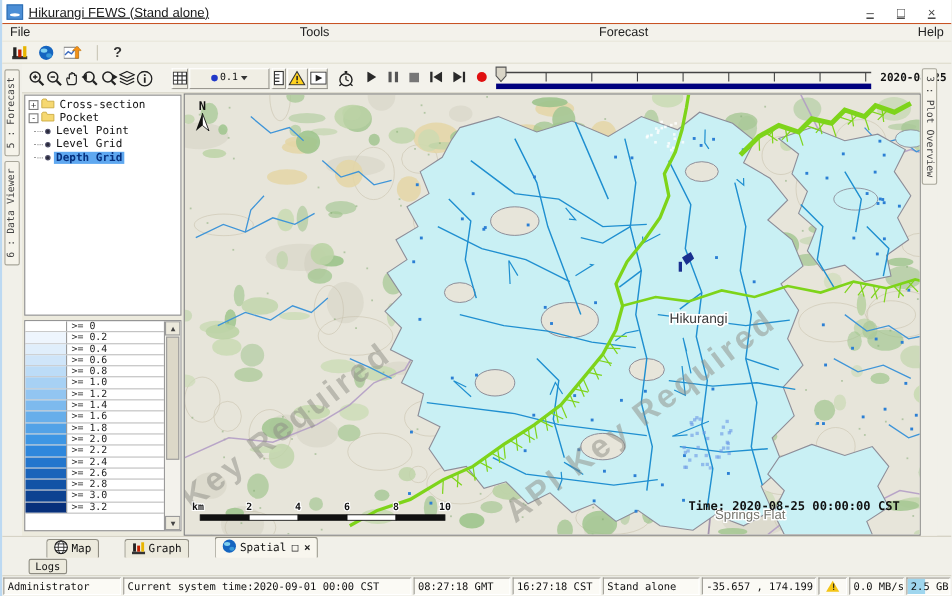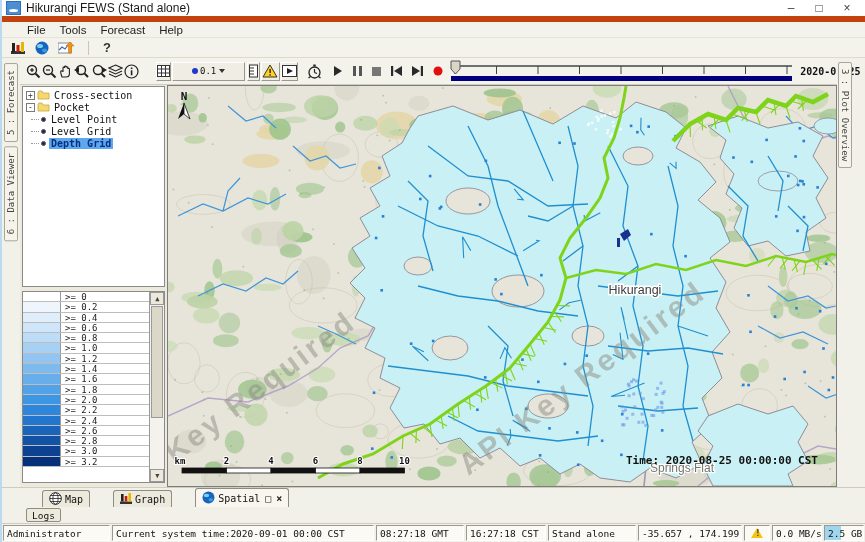--- a/index.html
+++ b/index.html
@@ -1,29 +1,29 @@
 <!DOCTYPE html>
 <html><head>
 <meta charset="utf-8">
 <style>
   * { box-sizing: border-box; margin:0; padding:0; }
   html,body { width:865px; height:542px; }
   body { font-family:"Liberation Sans", sans-serif; background:#fff; }
   #app { position:relative; width:865px; height:542px; border-left:2px solid #bcd9f2; background:#f1f0e9; overflow:hidden; }
 
   
-  .titlebar { height:22px; background:#ffffff; display:flex; align-items:center; padding:0 4px; border-bottom:6px solid #c2410c;}
+  .titlebar { height:22px; background:#ffffff; display:flex; align-items:center; padding:0 4px; border-bottom:1px solid #c2410c;text-decoration:underline;}
   .app-icon { width:15px; height:14px; border:1px solid #2f6fb4; background:#4b8ed6; margin-right:5px; position:relative; }
   .app-icon::after { content:""; position:absolute; left:2px; top:7px; width:9px; height:3px; background:#fff; border-radius:50%; }
   .title-text { font-size:12px; color:#1a1a1a; }
   .win-controls { margin-left:auto; display:flex; }
   .win-btn { width:28px; height:20px; text-align:center; font-size:12px; color:#444; line-height:20px; }
 
   
-  .menubar { height:16px; background:#f3f2eb; display:flex; align-items:center; padding-left:18px; border-bottom:1px solid #e6e4d8;}
+  .menubar { height:16px; background:#f3f2eb; display:flex; align-items:center; padding-left:0; border-bottom:1px solid #e6e4d8;justify-content:space-between;}
   .menu-item { font-size:11.5px; color:#222; padding:0 7px; }
 
   
   .toolbar1 { height:20px; background:#f3f2eb; display:flex; align-items:center; padding-left:6px; border-bottom:1px solid #dddacb; }
   .tb1-icon { width:20px; height:16px; display:flex; align-items:center; justify-content:center; margin-right:4px; }
   .tb-sep { width:1px; height:14px; background:#c9c6b6; margin:0 8px; }
   .help-q { font-weight:bold; font-size:13px; color:#333; }
 
   
   .main { display:flex; height:429px; }

